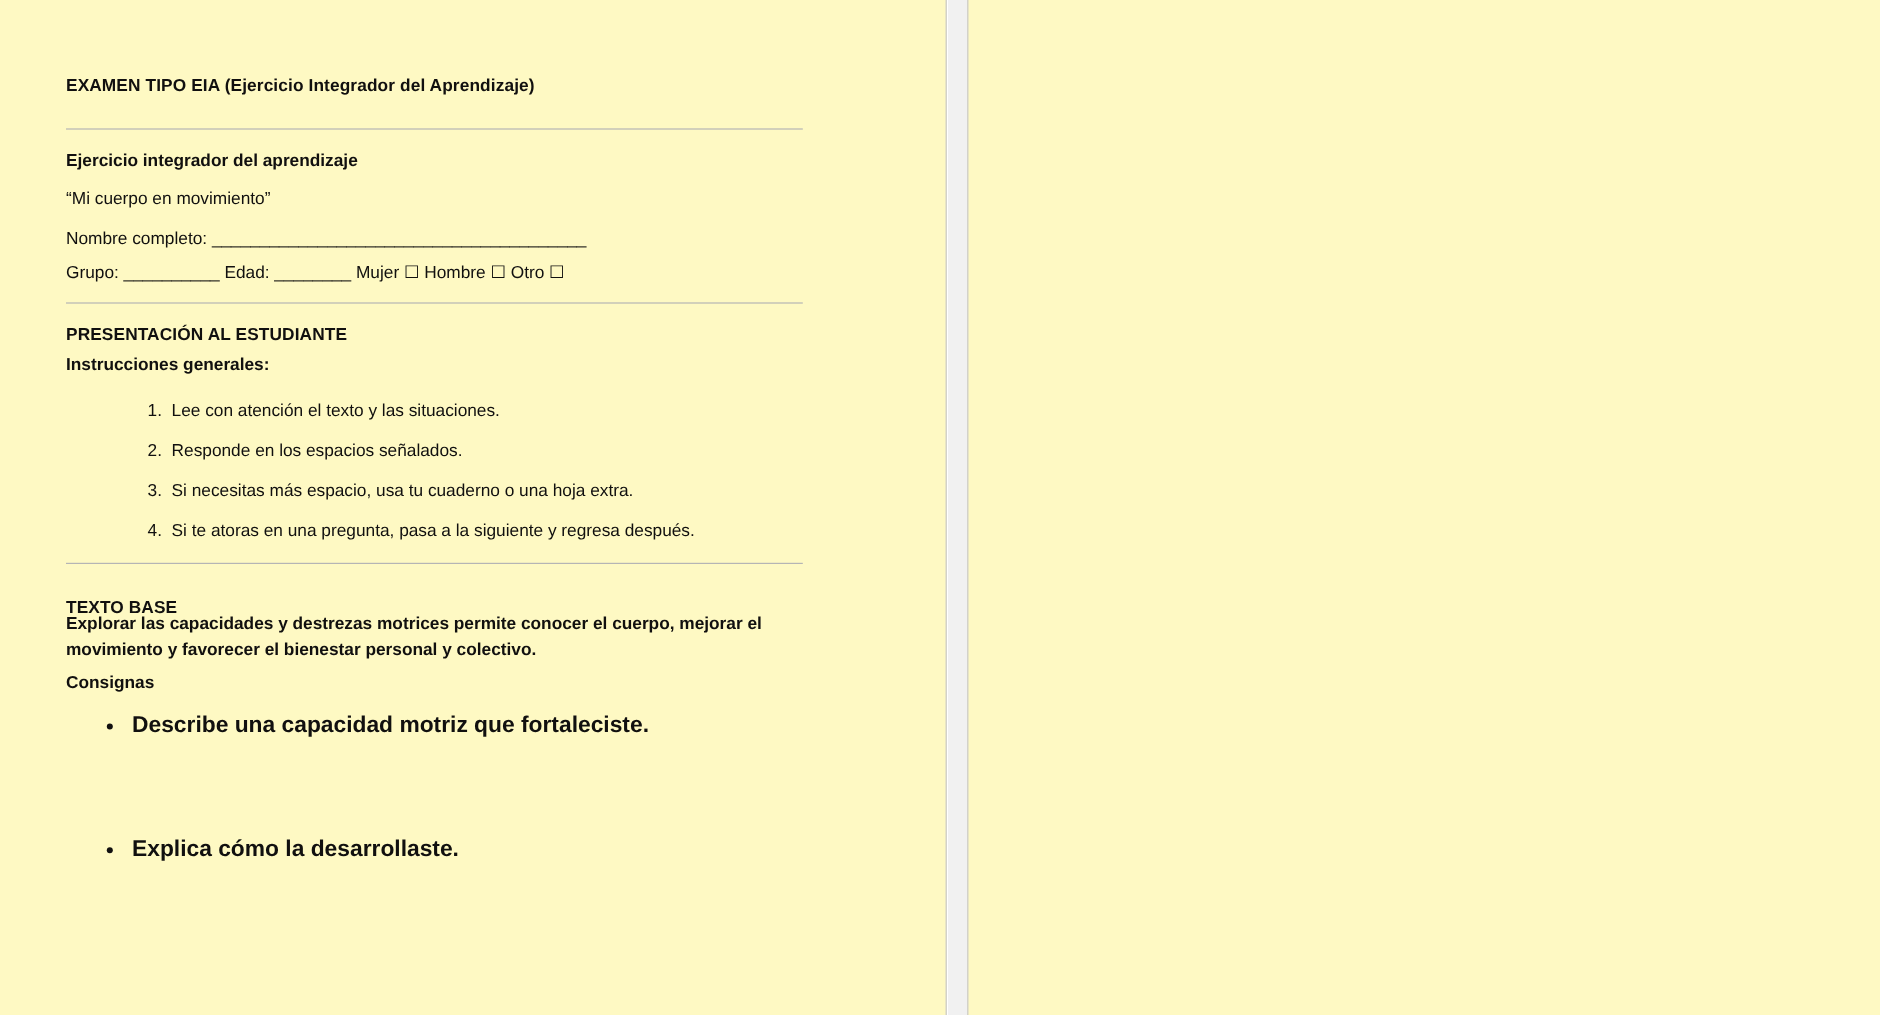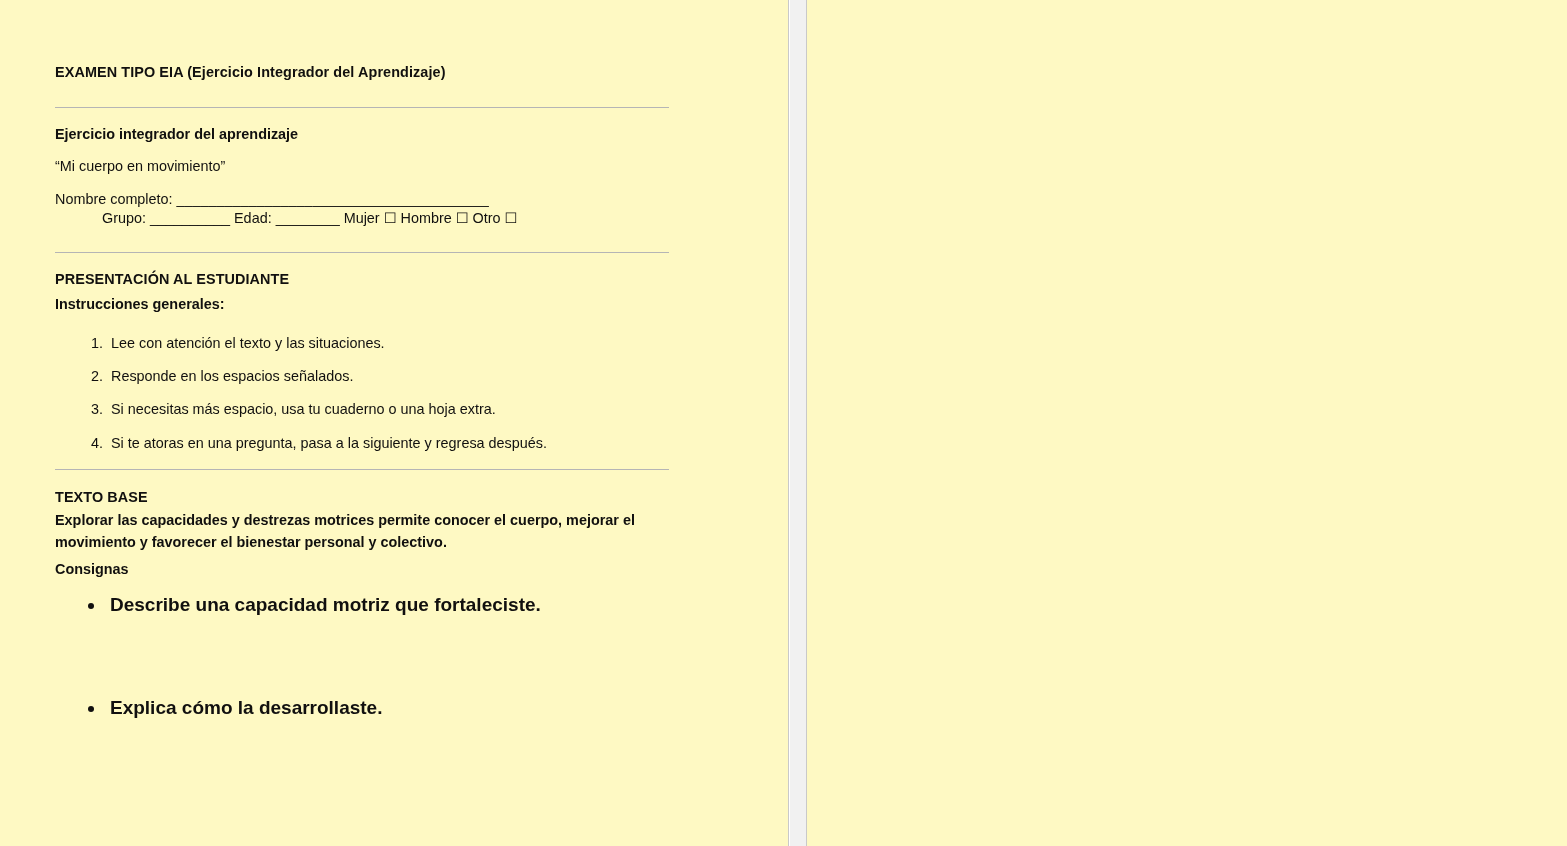--- a/index.html
+++ b/index.html
@@ -74,20 +74,21 @@
   ol.numlist {
     margin: 0;
     padding: 0 0 0 52px;
     list-style: decimal;
     font-size: 14.4px;
   }
   ol.numlist li {
     line-height: 1.3;
     margin-bottom: 14.5px;
     padding-left: 4px;
+    margin-left: 32px;
   }
   ul.bullist {
     margin: 0;
     padding: 0 0 0 51px;
     list-style: disc;
     font-size: 19px;
     font-weight: bold;
   }
   ul.bullist li {
     line-height: 1.3;
@@ -103,38 +104,38 @@
   <div class="col-left hdr-main" style="top:63px;">EXAMEN TIPO EIA (Ejercicio Integrador del Aprendizaje)</div>
 
   <hr class="col-left rule" style="top:107px;">
 
   <div class="col-left hdr-sub" style="top:125px;">Ejercicio integrador del aprendizaje</div>
 
   <div class="col-left para" style="top:189px;">Nombre completo: _______________________________________</div>
 
   <div class="col-left para" style="top:156px;">“Mi cuerpo en movimiento”</div>
 
-  <div class="col-left para" style="top:208px;margin-left:47px;">Grupo: __________ Edad: ________ Mujer ☐ Hombre ☐ Otro ☐</div>
+  <div class="col-left para" style="top:218px;">Grupo: __________ Edad: ________ Mujer ☐ Hombre ☐ Otro ☐</div>
 
   <hr class="col-left rule" style="top:252px;">
 
   <div class="col-left hdr-main" style="top:270px;">PRESENTACIÓN AL ESTUDIANTE</div>
 
   <div class="col-left hdr-sub" style="top:295px;">Instrucciones generales:</div>
 
   <ol class="col-left numlist" style="top:334px;">
     <li>Lee con atención el texto y las situaciones.</li>
     <li>Responde en los espacios señalados.</li>
     <li>Si necesitas más espacio, usa tu cuaderno o una hoja extra.</li>
     <li>Si te atoras en una pregunta, pasa a la siguiente y regresa después.</li>
   </ol>
 
   <hr class="col-left rule" style="top:469px;">
 
-  <div class="col-left hdr-main" style="top:488px;">TEXTO BASE</div>
+  <div class="col-left hdr-main" style="top:498px;">TEXTO BASE</div>
 
   <div class="col-left para-bold" style="top:510px;">Explorar las capacidades y destrezas motrices permite conocer el cuerpo, mejorar el movimiento y favorecer el bienestar personal y colectivo.</div>
 
   <div class="col-left hdr-sub" style="top:560px;">Consignas</div>
 
   <ul class="col-left bullist" style="top:593px;">
     <li class="gap-big">Describe una capacidad motriz que fortaleciste.</li>
     <li>Explica cómo la desarrollaste.</li>
   </ul>
 

